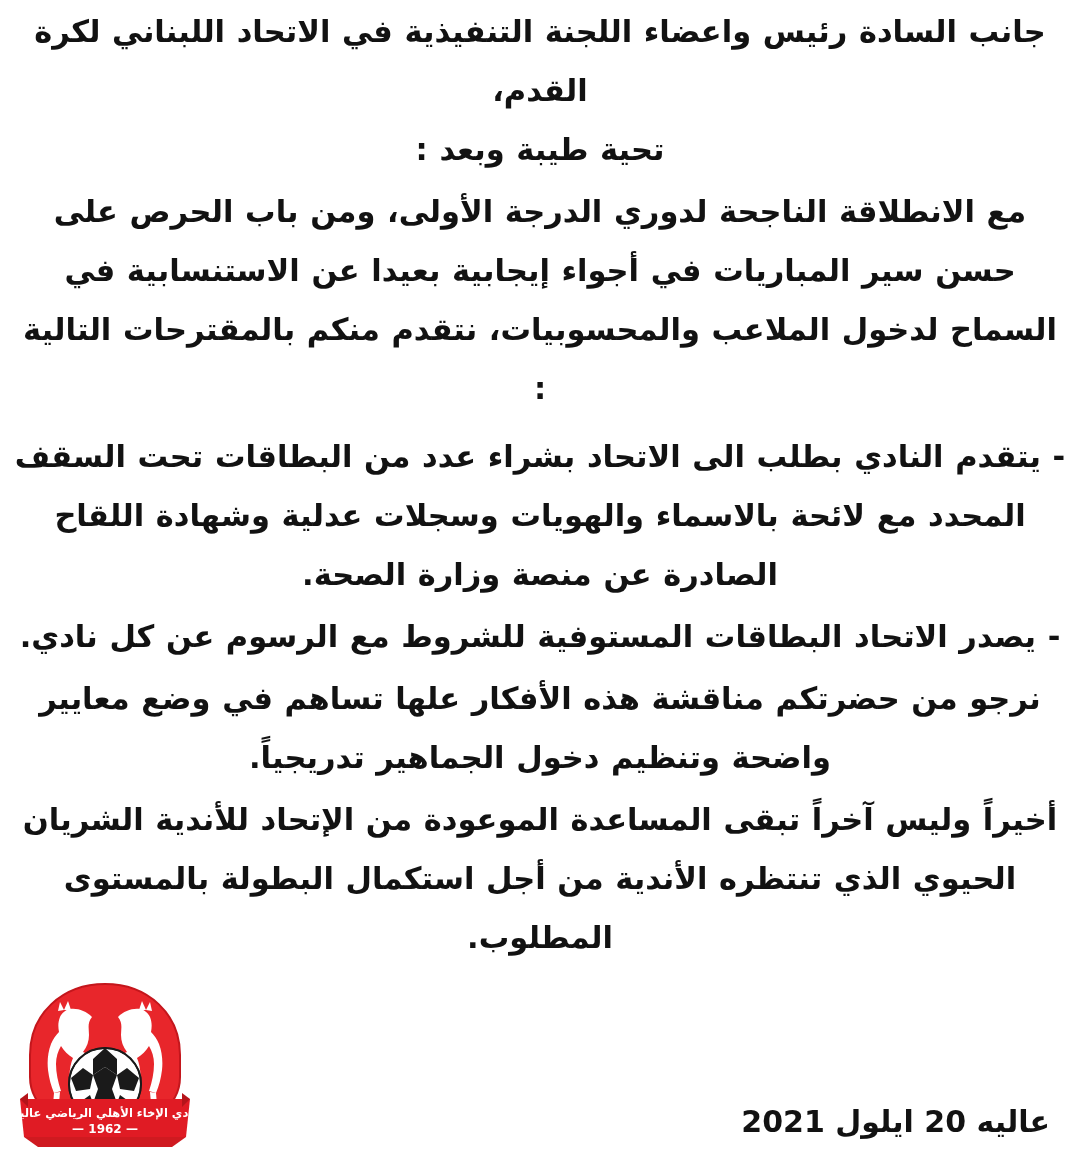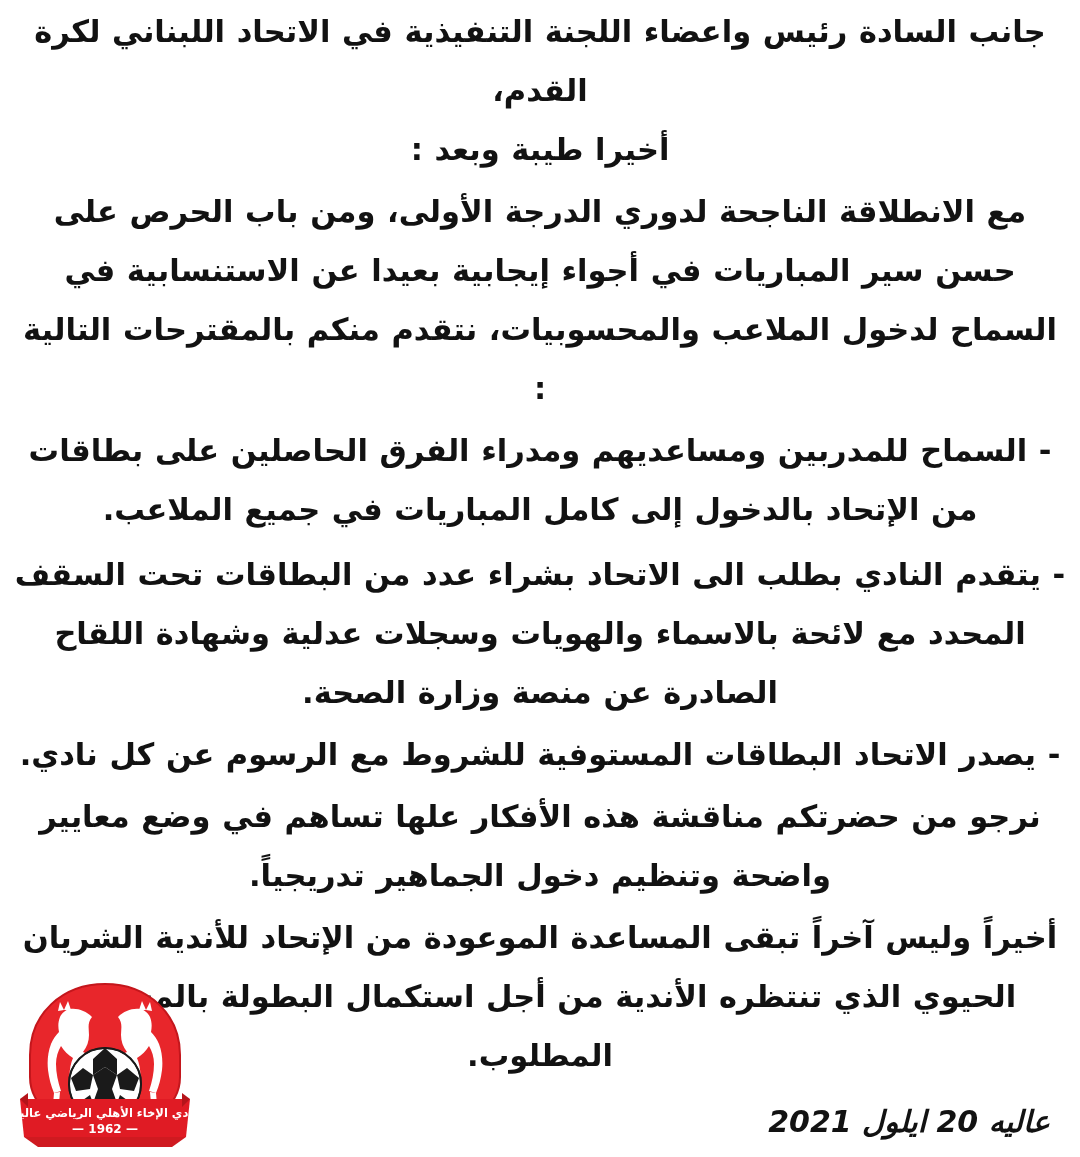--- a/index.html
+++ b/index.html
@@ -87,41 +87,39 @@
     right: 14px;
     bottom: 14px;
     font-size: 30px;
     font-weight: 700;
     line-height: 42px;
     direction: rtl;
     unicode-bidi: isolate;
     text-align: right;
     color: #121212;
     white-space: nowrap;
-    font-style: italic;
   }
 </style>
 </head>
 <body>
 
 <div class="page">
 
   <div class="letter-body">
 
     <p class="para">جانب السادة رئيس واعضاء اللجنة التنفيذية في الاتحاد اللبناني لكرة القدم،</p>
 
-    <p class="para">أخيرا طيبة وبعد :</p>
+    <p class="para">تحية طيبة وبعد :</p>
 
     <div class="gap-sm"></div>
 
     <p class="para">مع الانطلاقة الناجحة لدوري الدرجة الأولى، ومن باب الحرص على حسن سير المباريات في أجواء إيجابية بعيدا عن الاستنسابية في السماح لدخول الملاعب والمحسوبيات، نتقدم منكم بالمقترحات التالية :</p>
 
     <div class="gap-sm"></div>
 
-    <p class="para">- السماح للمدربين ومساعديهم  ومدراء الفرق الحاصلين على بطاقات من الإتحاد بالدخول إلى كامل المباريات في جميع الملاعب.</p>
 
     <div class="gap-sm"></div>
 
 
     <div class="gap-sm"></div>
 
     <p class="para">- يتقدم النادي بطلب الى الاتحاد بشراء عدد من البطاقات تحت السقف المحدد مع لائحة بالاسماء والهويات وسجلات عدلية وشهادة اللقاح الصادرة عن منصة وزارة الصحة.</p>
 
     <div class="gap-sm"></div>
 

